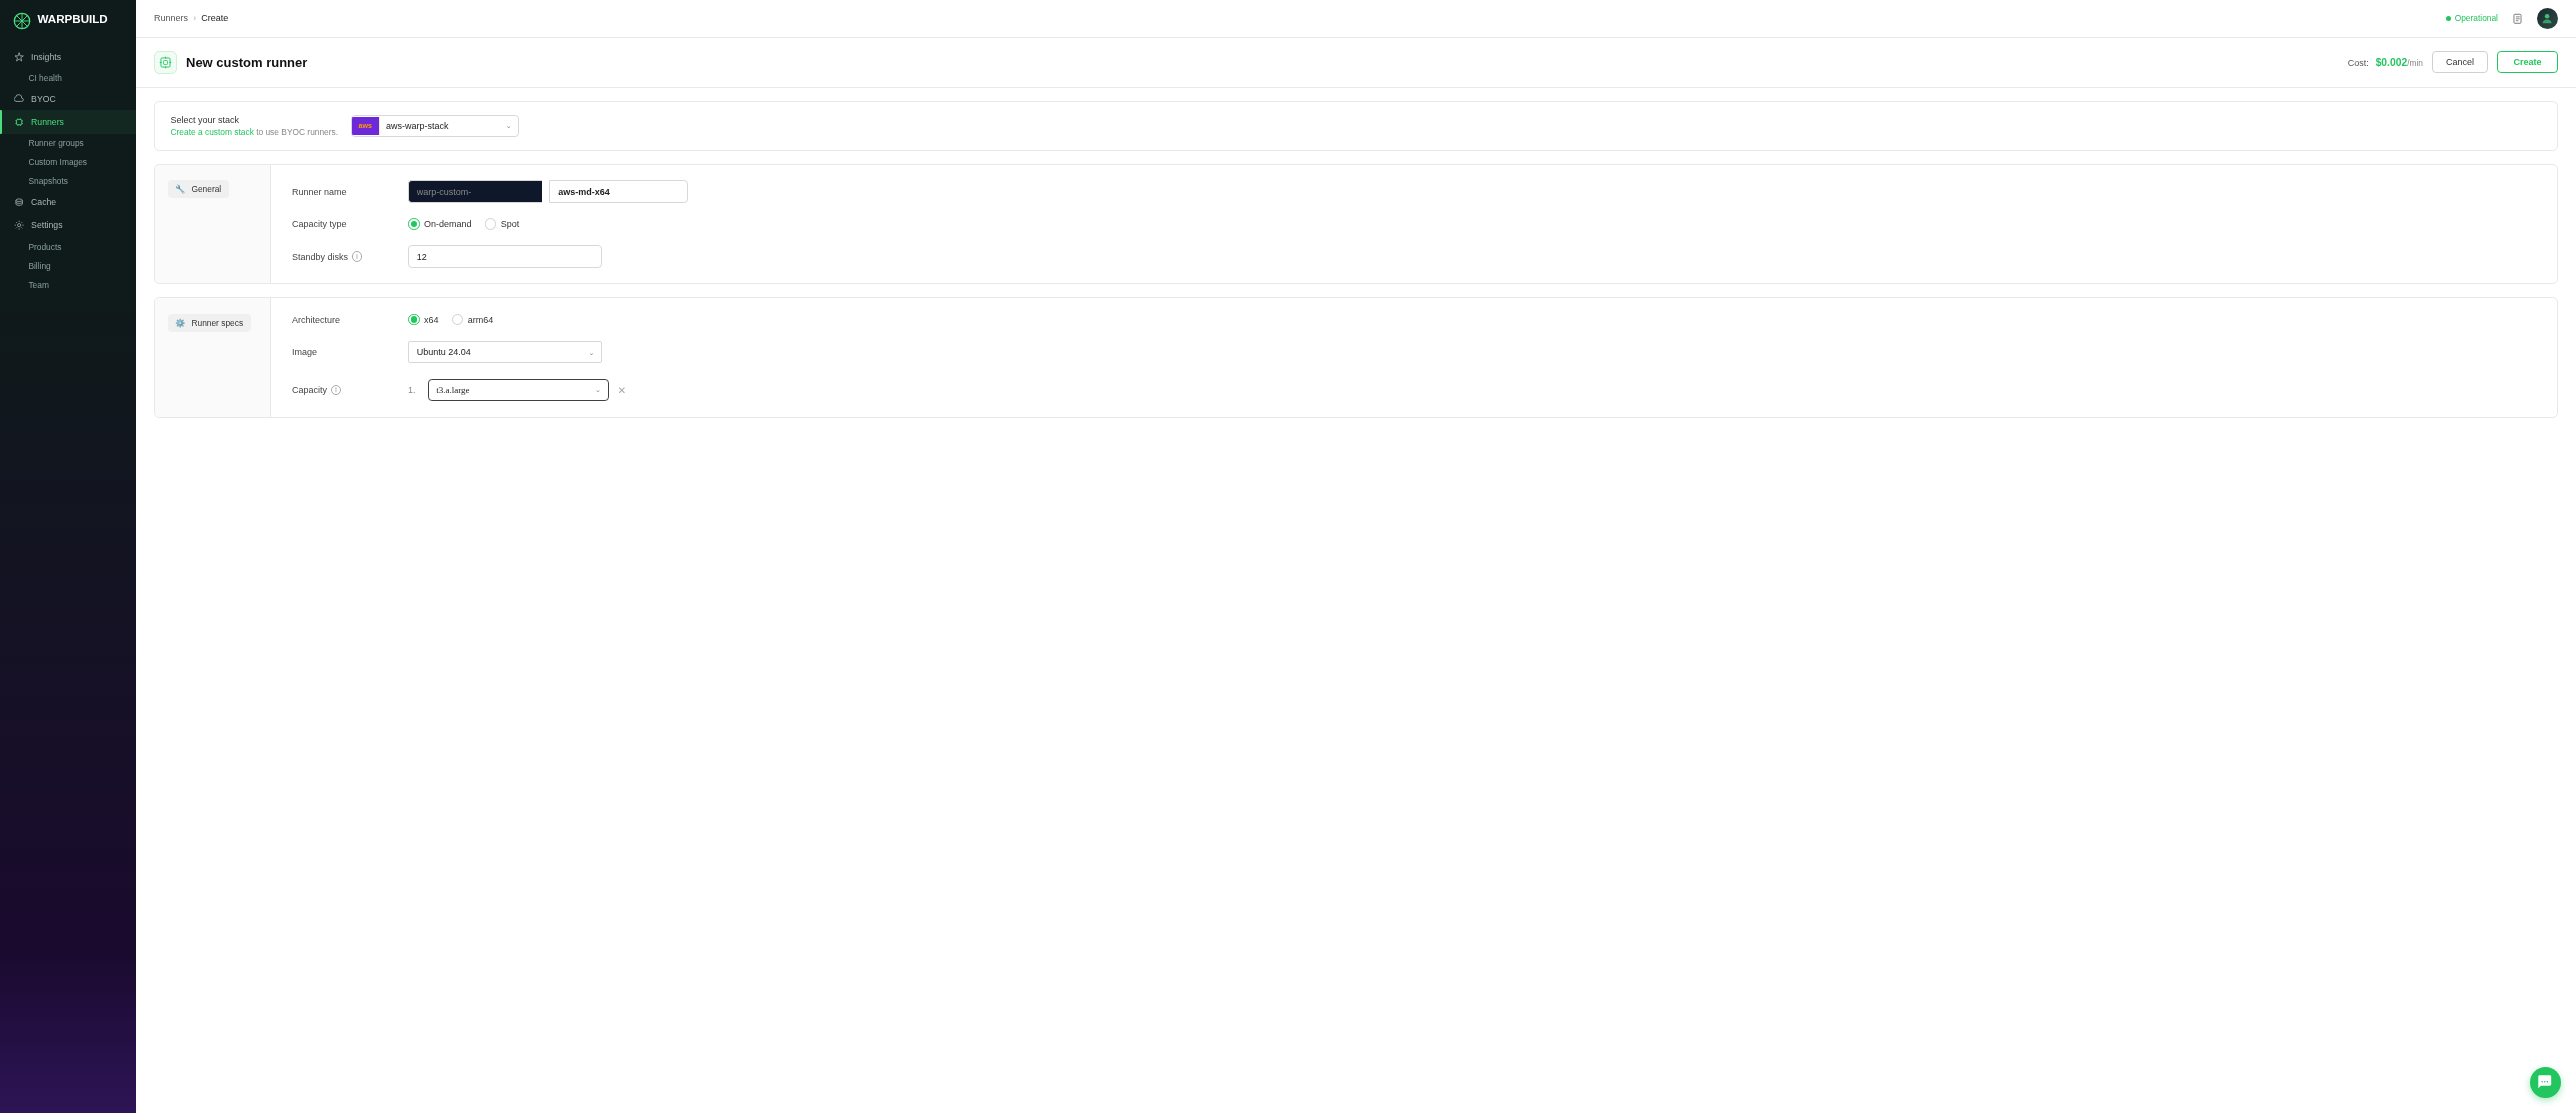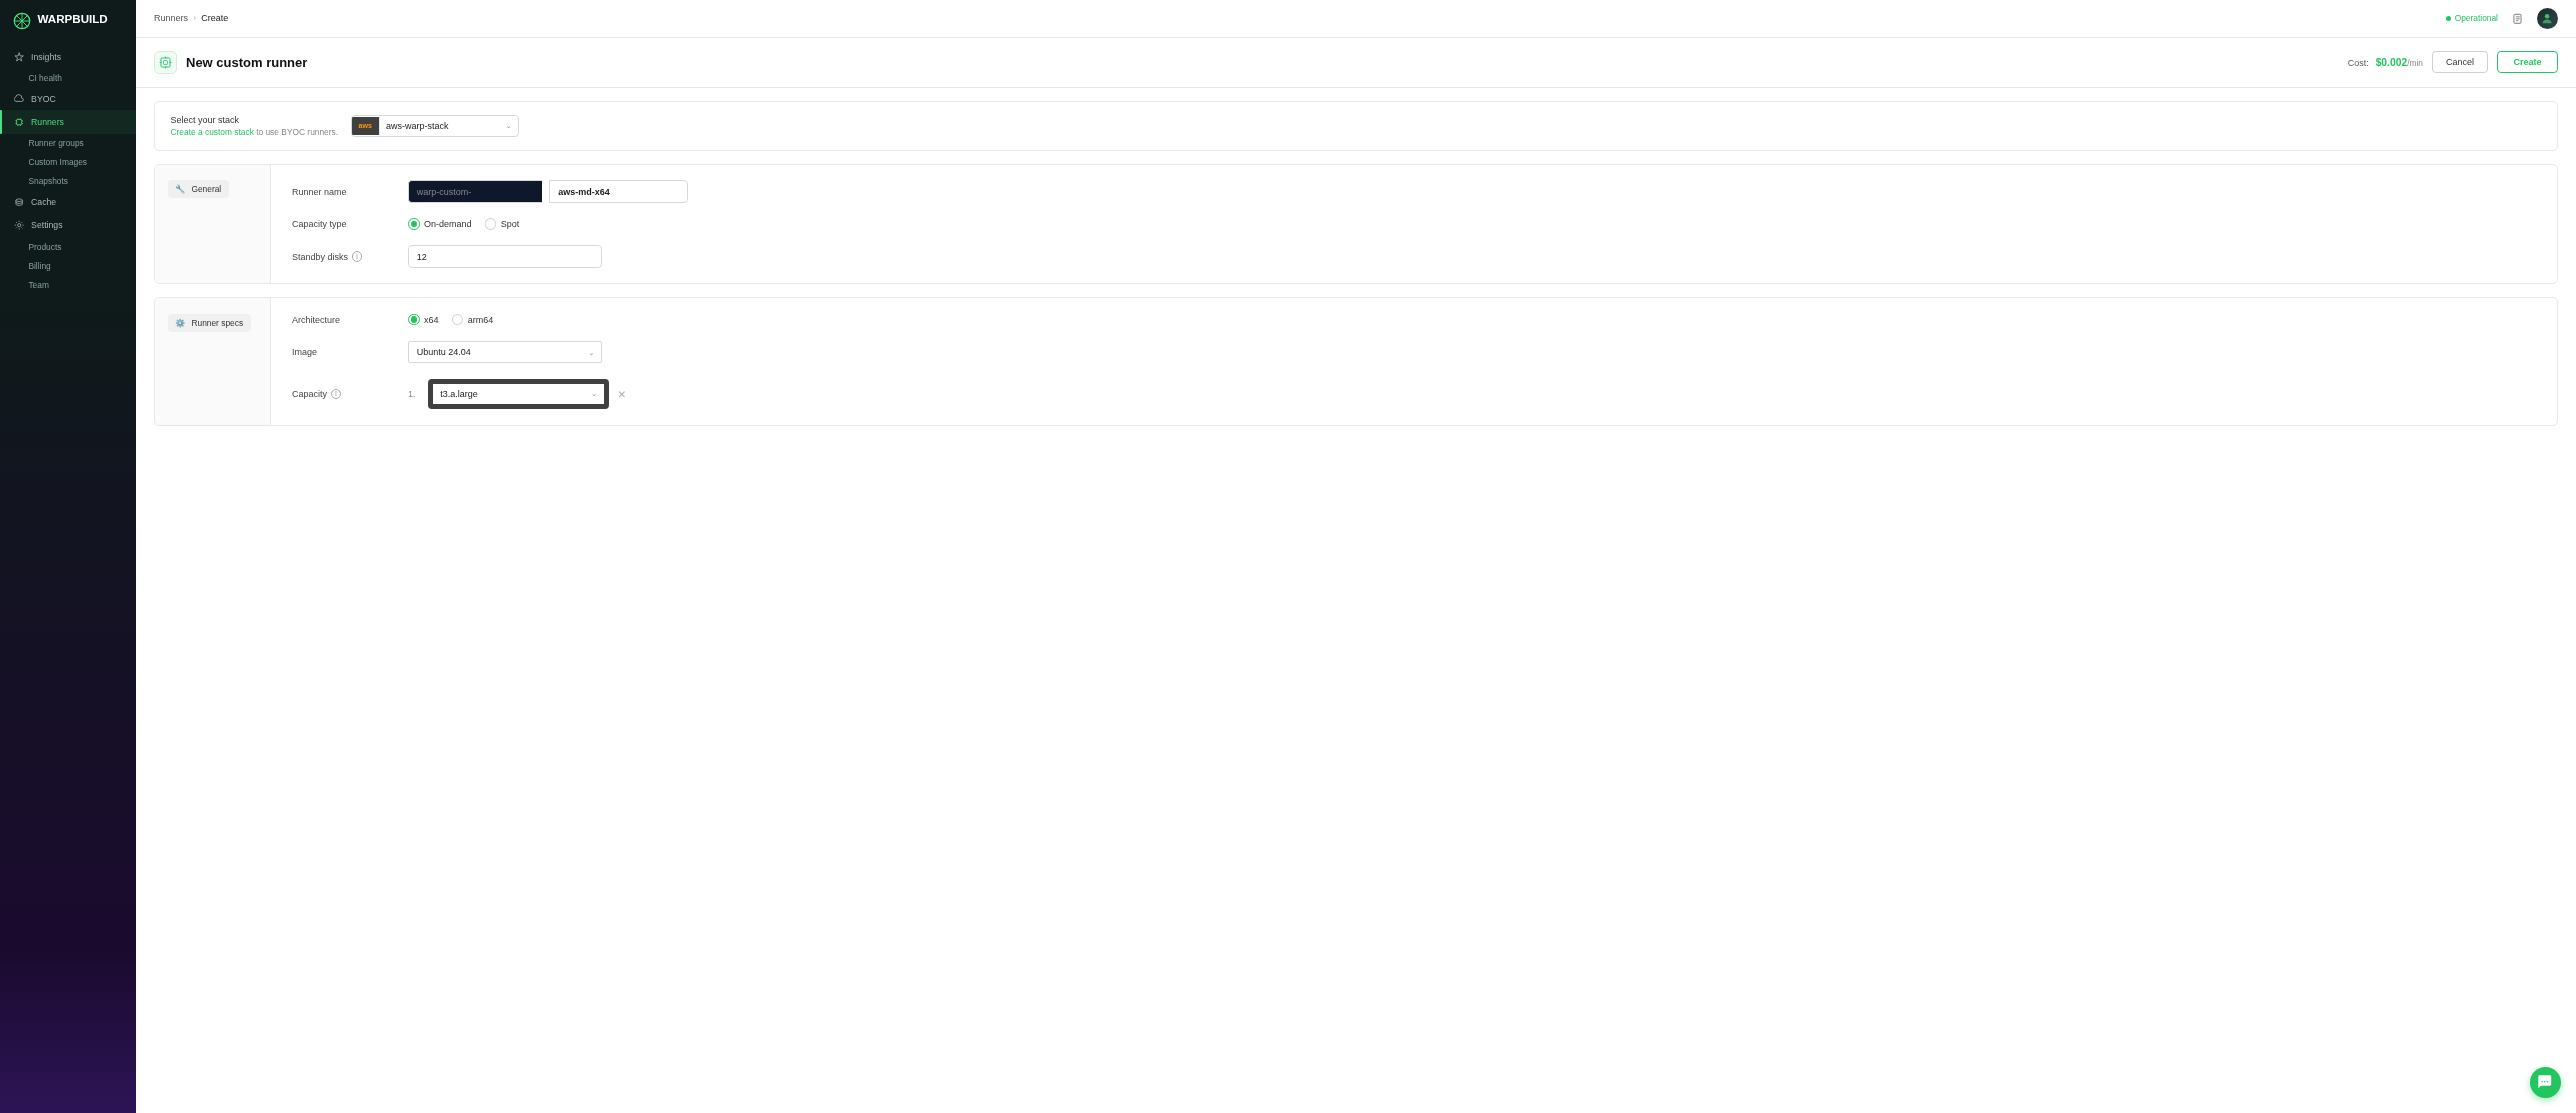--- a/index.html
+++ b/index.html
@@ -234,21 +234,21 @@
       min-width: 168px;
       padding: 0;
       overflow: hidden;
     }
     .select-logo-part {
       padding: 5.2px 6.5px;
       border-right: 0.6px solid #e8e8e8;
       font-size: 7.1px;
       font-weight: 700;
       color: #f90;
-      background: #404040;
+      background: #6d28d9;
     }
     .select-text-part {
       flex: 1;
       padding: 5.2px 6.5px;
       font-size: 9px;
       color: #222;
     }
     .select-chevron {
       padding: 5.2px 6.5px;
       color: #888;
@@ -660,21 +660,21 @@
             </div>
           </div>
 
           <div class="field-row">
             <div class="field-label">
               <span>Capacity</span>
               <span class="info-icon">i</span>
             </div>
             <div class="field-controls instances-row">
               <span class="instance-number">1.</span>
-              <div class="select-with-logo" style="min-width:181px; border:5px solid #404040; border-radius:3.9px;">
+              <div class="select-with-logo" style="min-width:181px; border:1px solid #404040; border-radius:3.9px;font-family:Liberation Serif, serif;">
                 <div class="select-text-part" style="padding:5.2px 7.8px; flex:1; font-size:9px; color:#222;">t3.a.large</div>
                 <div class="select-chevron" style="padding:5.2px 6.5px; color:#888; font-size:7.1px;">⌄</div>
               </div>
               <span class="close-btn">✕</span>
             </div>
           </div>
         </div>
       </div>
     </div>
 

